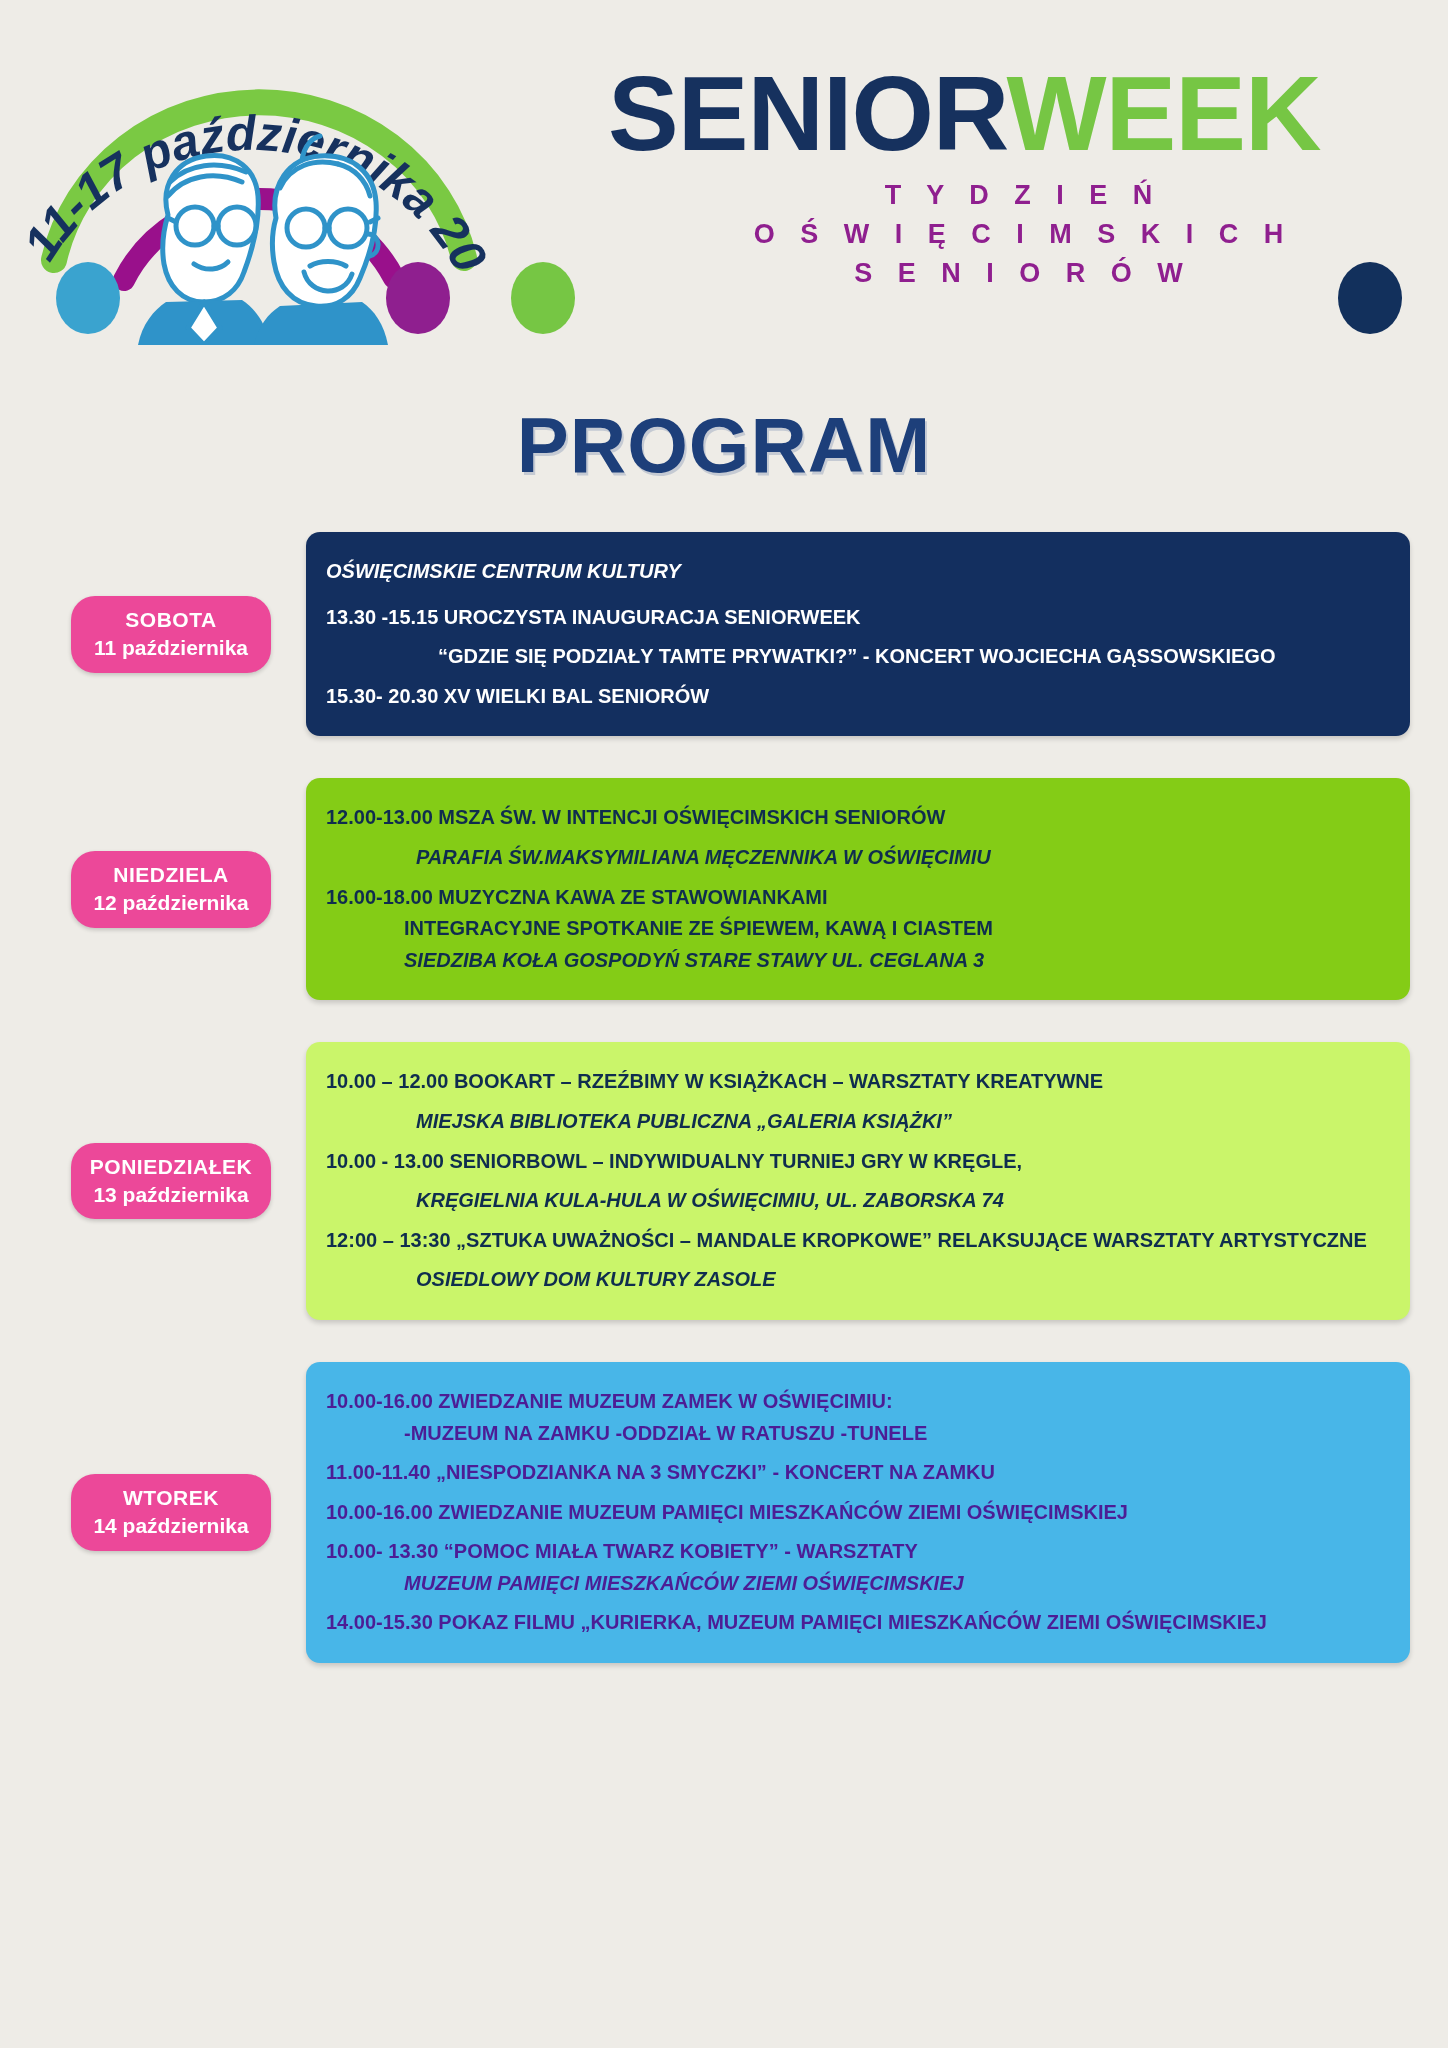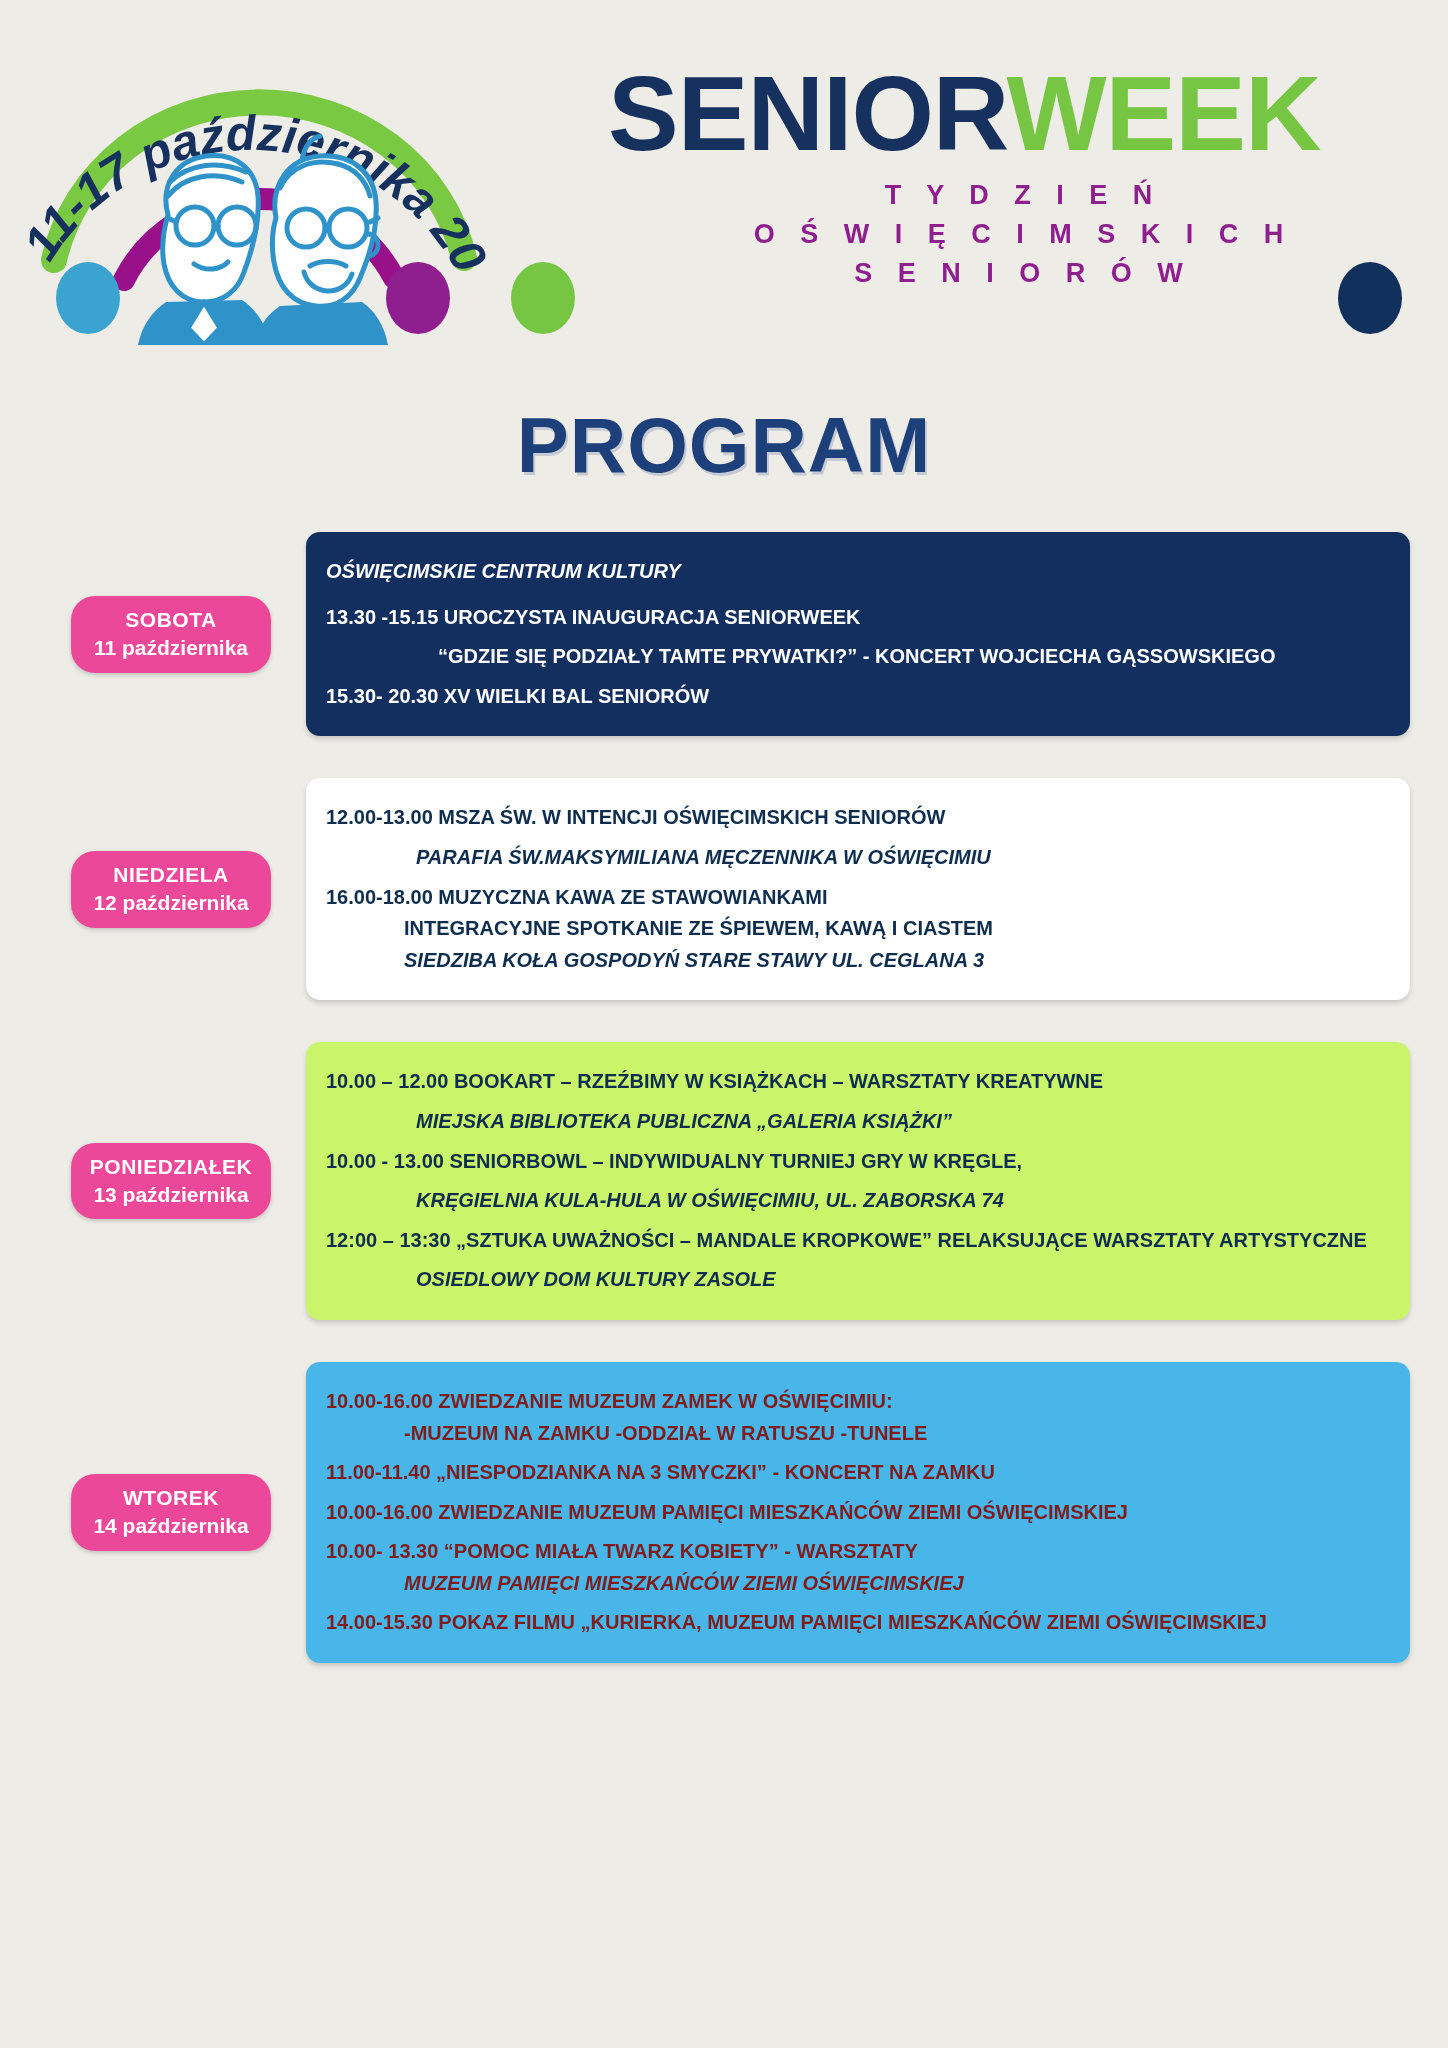--- a/index.html
+++ b/index.html
@@ -98,23 +98,23 @@
   .day-badge .d-name { display: block; letter-spacing: 0.5px; }
   .day-badge .d-date { display: block; font-weight: bold; }
 
   .card {
     flex: 1 1 auto;
     border-radius: 14px;
     padding: 26px 16px 26px 20px;
     box-shadow: 0 3px 5px rgba(0,0,0,0.16);
   }
   .card.navy   { background: #132f5f; color: #ffffff; }
-  .card.green  { background: #ffffff; color: #0f2d4e; }
+  .card.green  { background: #84cc16; color: #0f2d4e; }
   .card.lime   { background: #caf56a; color: #0f2d4e; }
-  .card.blue   { background: #48b6e8; color: #7f1d1d; }
+  .card.blue   { background: #48b6e8; color: #4c1d95; }
 
   .ev {
     font-size: 20px;
     font-weight: bold;
     line-height: 1.38;
     margin-bottom: 12px;
     white-space: nowrap;
   }
   .ev:last-child { margin-bottom: 0; }
   .ev.venue { font-style: italic; }

